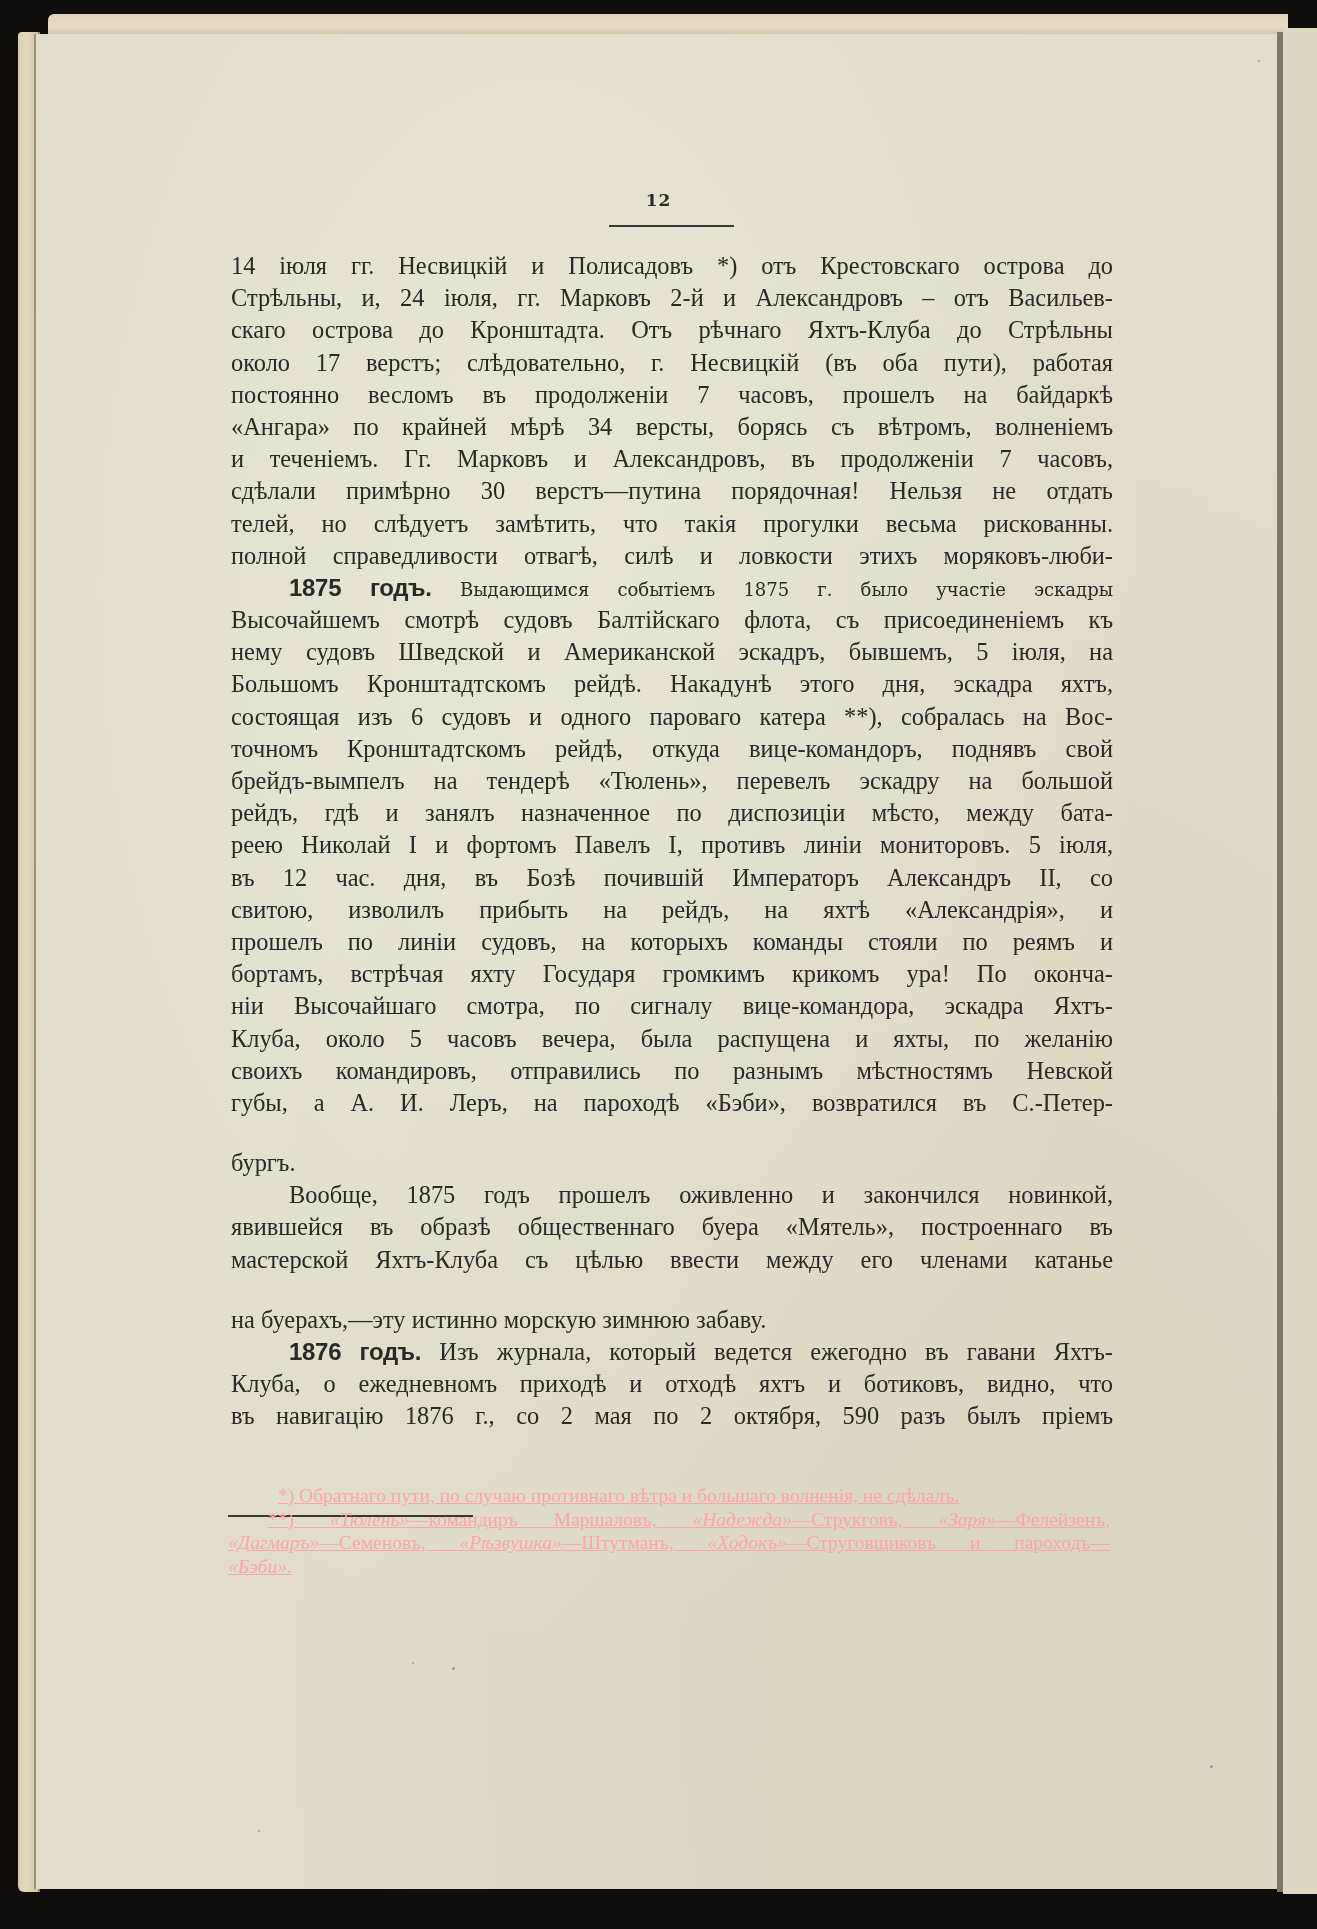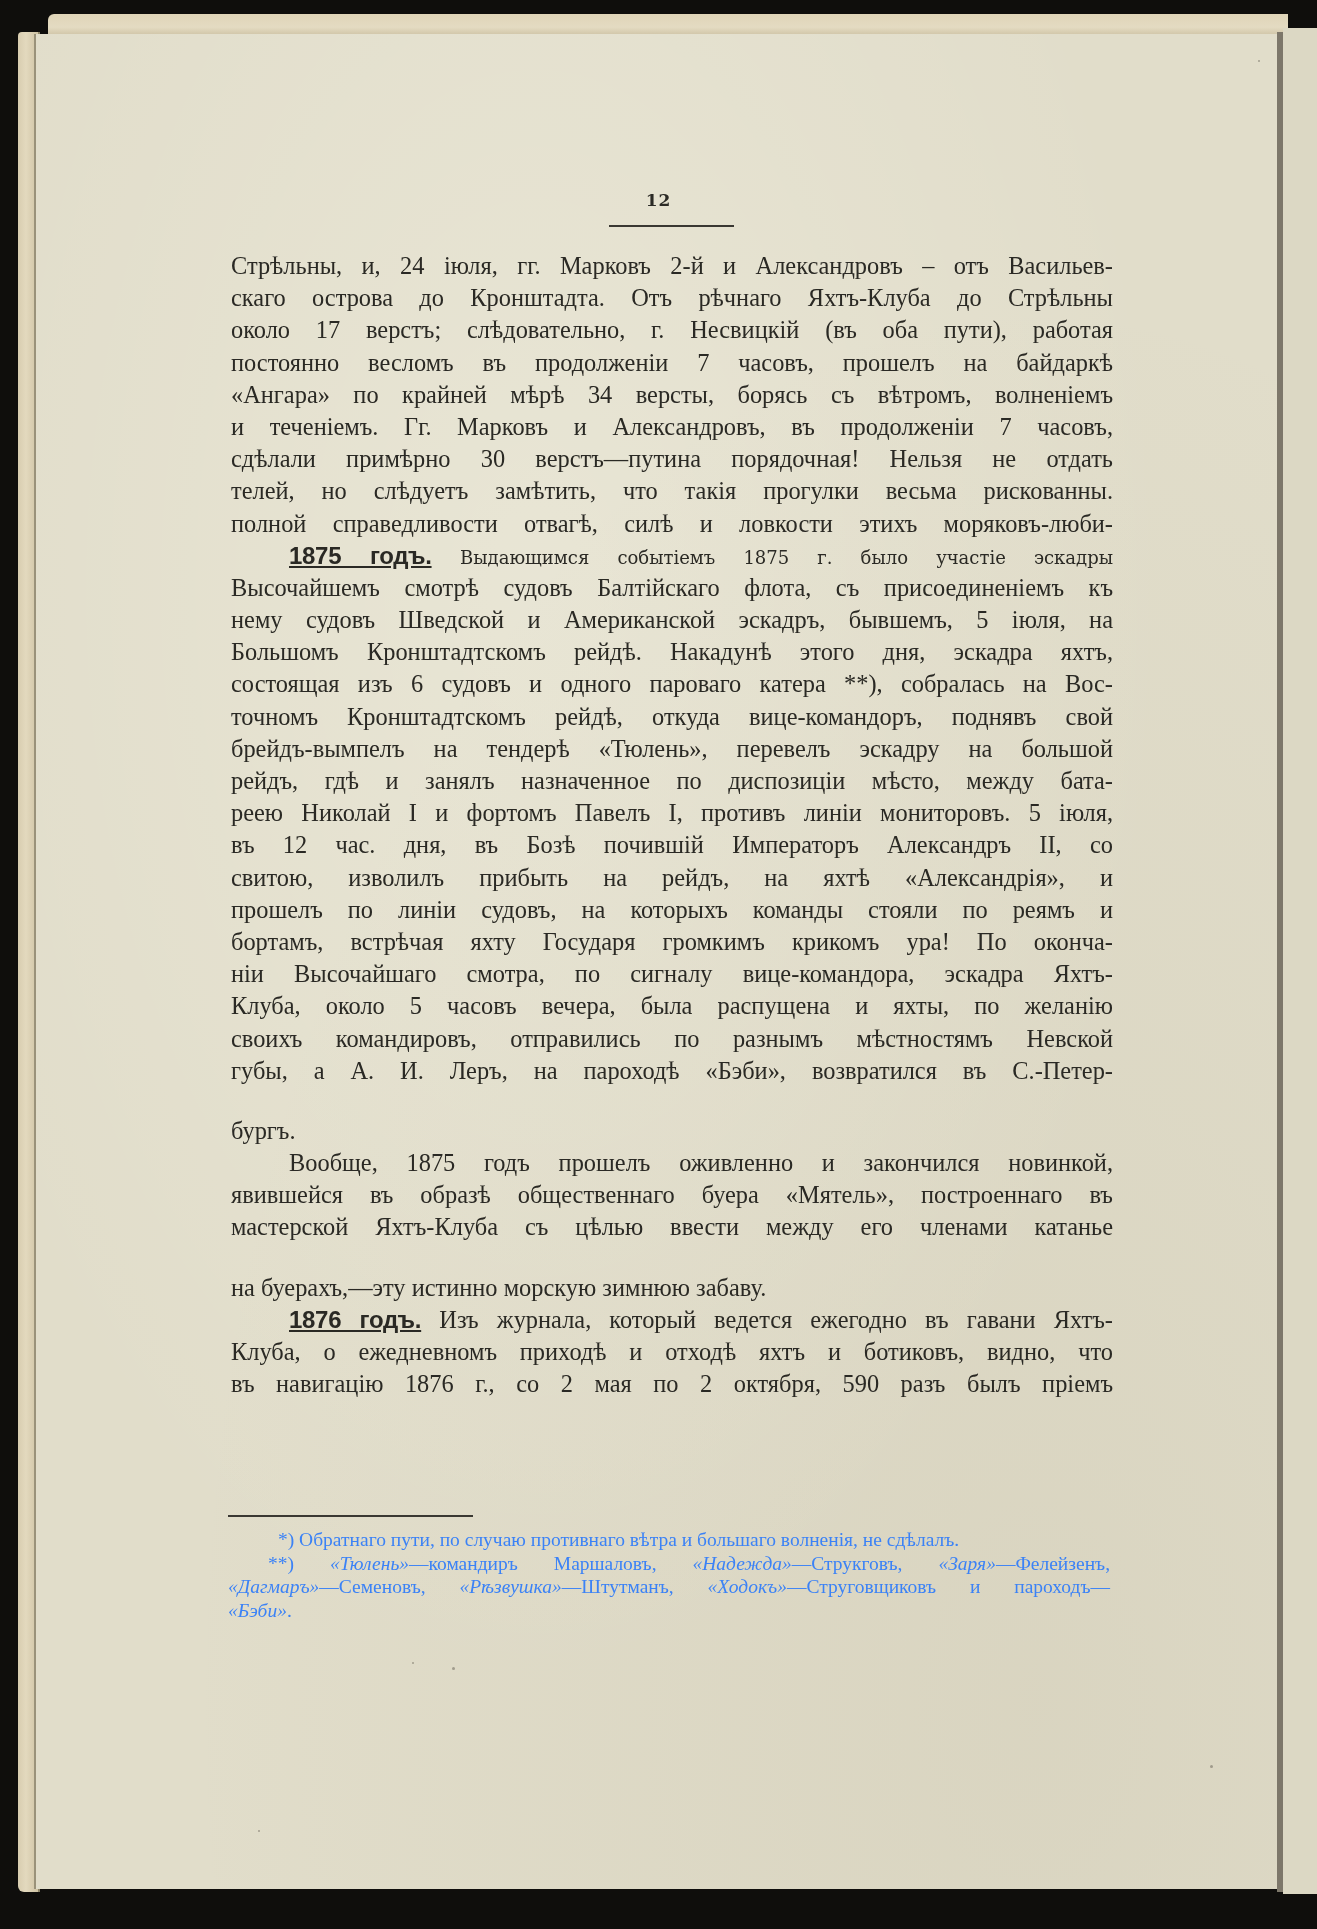--- a/index.html
+++ b/index.html
@@ -111,43 +111,43 @@
     .line.last {
       text-align-last: left;
       margin-top: 28px;
     }
     .indent { padding-left: 58px; }
     .year-head {
       font-family: "Liberation Sans", "DejaVu Sans", sans-serif;
       font-weight: bold;
       font-size: 24px;
       letter-spacing: -0.3px;
-      text-decoration: underline;
     }
     .alt-face {
       font-family: "DejaVu Serif", serif;
       font-size: 18px;
     }
 
     .fn-rule {
       position: absolute;
       left: 228px;
       top: 1515px;
       width: 245px;
       border-top: 2px solid #3a3832;
     }
     .footnotes {
       position: absolute;
       left: 228px;
-      top: 1528px;
+      top: 1484px;
       width: 882px;
-      color: #3b82f6;
+      color: #fca5a5;
       font-family: "Liberation Serif", "DejaVu Serif", serif;
       font-size: 19.5px;
       line-height: 23.5px;
+      text-decoration: underline;
     }
     .fn-line {
       display: block;
       white-space: nowrap;
       text-align: justify;
       text-align-last: justify;
       height: 23.5px;
     }
     .fn-line.last { text-align-last: left; }
     .fn-indent1 { padding-left: 50px; }
@@ -178,20 +178,21 @@
 <div class="speck" style="left:1258px;top:60px;width:2px;height:2px;"></div>
 
 <div class="page-number-wrap">
   <span class="page-number">12</span>
 </div>
 <div class="page-rule"></div>
 
 <div class="body-text">
 
   <div>
+    <span class="line">14 іюля гг. Несвицкій и Полисадовъ *) отъ Крестовскаго острова до</span>
     <span class="line">Стрѣльны, и, 24 іюля, гг. Марковъ 2-й и Александровъ – отъ Васильев-</span>
     <span class="line">скаго острова до Кронштадта. Отъ рѣчнаго Яхтъ-Клуба до Стрѣльны</span>
     <span class="line">около 17 верстъ; слѣдовательно, г. Несвицкій (въ оба пути), работая</span>
     <span class="line">постоянно весломъ въ продолженіи 7 часовъ, прошелъ на байдаркѣ</span>
     <span class="line">«Ангара» по крайней мѣрѣ 34 версты, борясь съ вѣтромъ, волненіемъ</span>
     <span class="line">и теченіемъ. Гг. Марковъ и Александровъ, въ продолженіи 7 часовъ,</span>
     <span class="line">сдѣлали примѣрно 30 верстъ—путина порядочная! Нельзя не отдать</span>
     <span class="line">телей, но слѣдуетъ замѣтить, что такія прогулки весьма рискованны.</span>
     <span class="line">полной справедливости отвагѣ, силѣ и ловкости этихъ моряковъ-люби-</span>
   </div>

